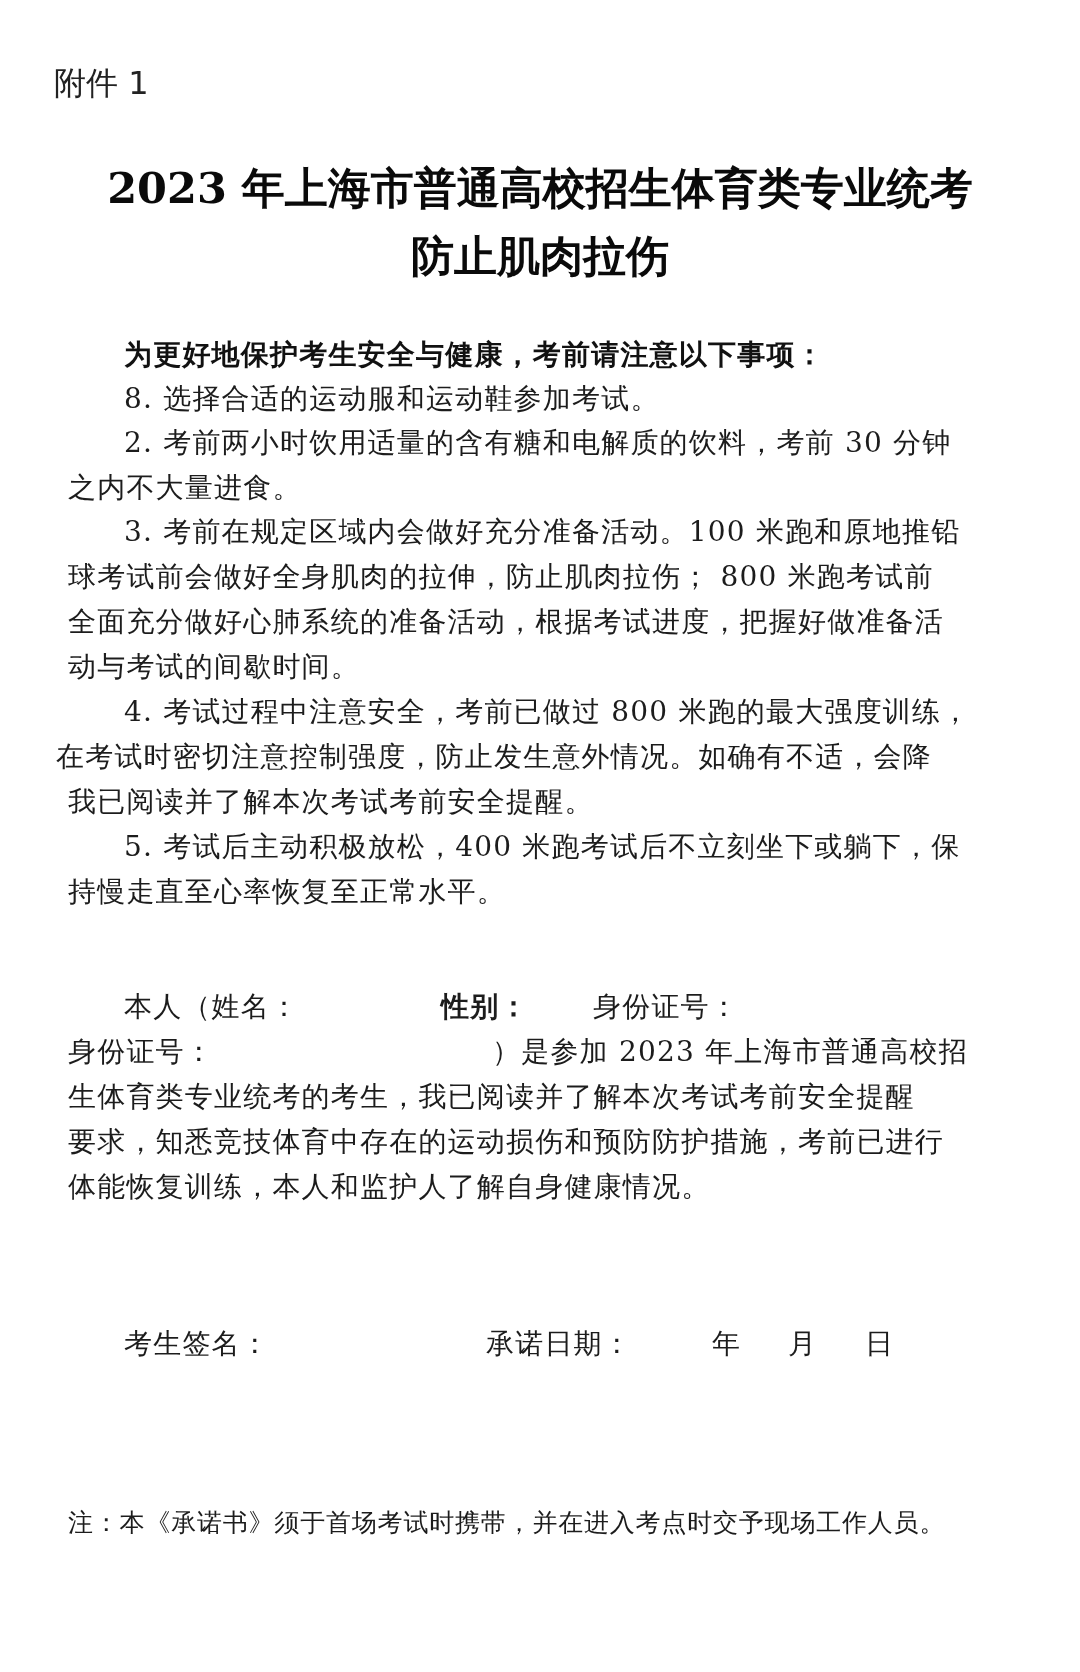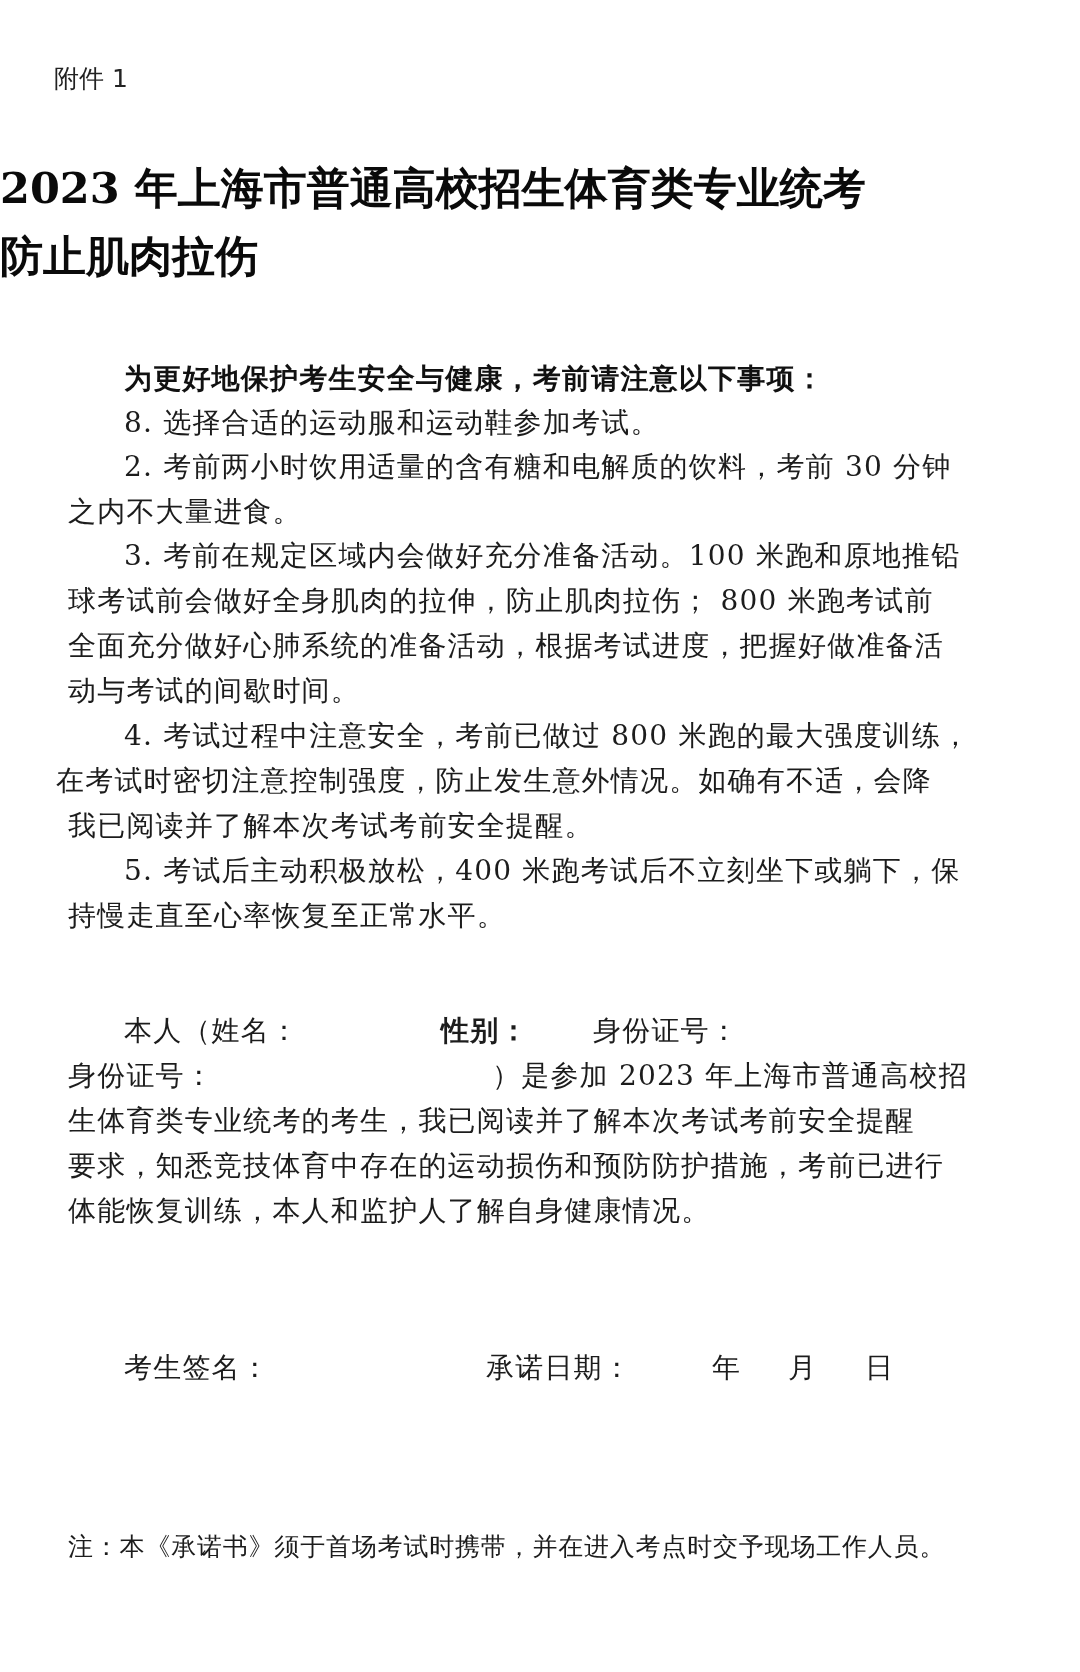--- a/index.html
+++ b/index.html
@@ -12,38 +12,37 @@
       height: 1672px;
       position: relative;
       overflow: hidden;
       color: #1a1a1a;
       font-family: "DejaVu Serif", "Liberation Serif", serif;
     }
     .abs { position: absolute; white-space: nowrap; }
     .attachment {
       left: 54px; top: 62px;
       font-family: "DejaVu Sans", "Liberation Sans", sans-serif;
-      font-size: 25px;
+      font-size: 32px;
       color: #222;
     }
     .title {
-      left: 0; width: 1080px; 
+      left: 0; width: 1080px; text-align: center;
       font-family: "DejaVu Serif", "Liberation Serif", serif;
       font-weight: bold;
       font-size: 43px;
       color: #0a0a0a;
       letter-spacing: 0px;
     }
     .title1 { top: 160px; }
     .title2 { top: 228px; }
     .body-line {
       font-size: 28px;
       color: #1c1c1c;
       letter-spacing: 1.2px;
-      margin-top: 24px;
     }
     .intro {
       font-weight: bold;
       color: #111;
     }
   </style>
 </head>
 <body>
 
 <div>

